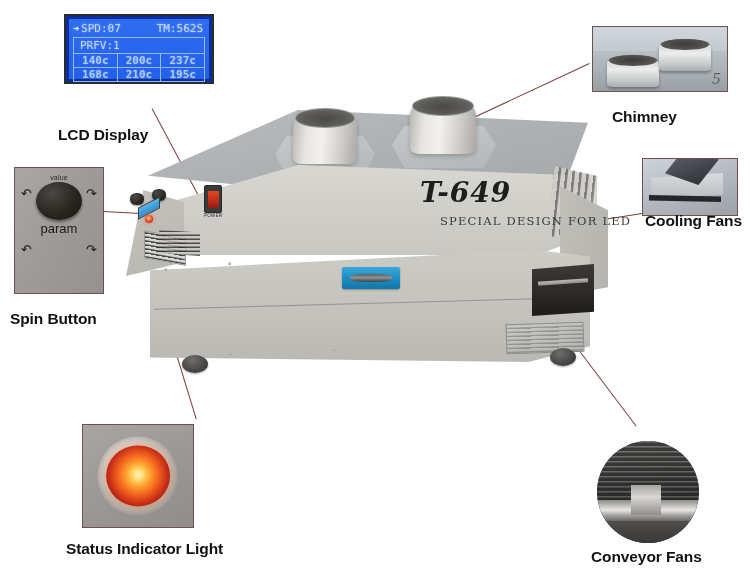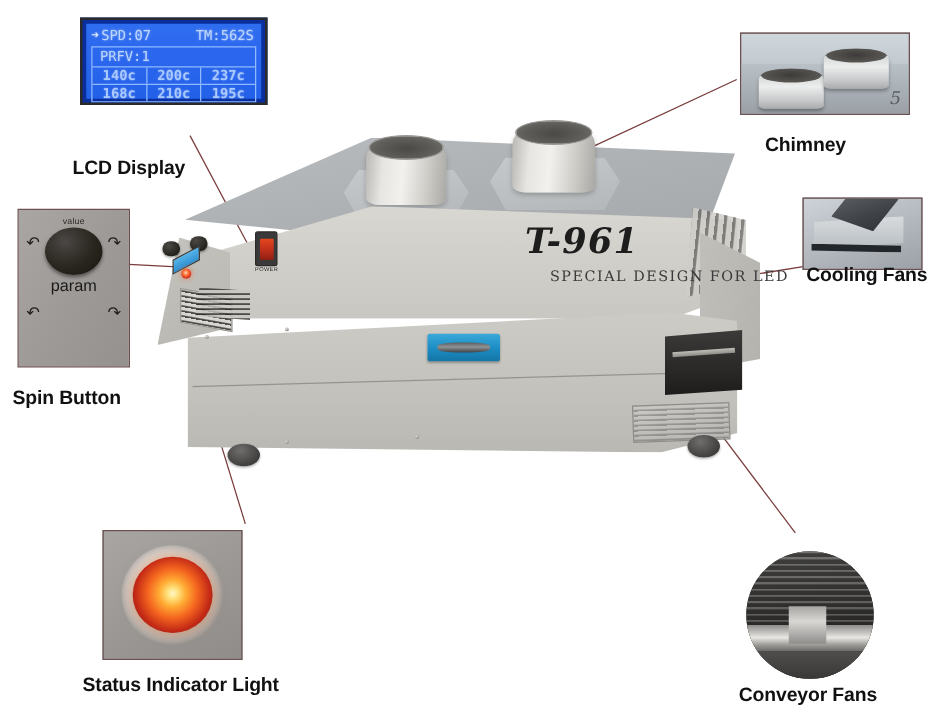--- a/index.html
+++ b/index.html
@@ -505,21 +505,21 @@
 
     <div class="body-front" style="left:28px; top:75px; width:442px; height:90px;
                 clip-path: polygon(0% 48%, 34% 0%, 100% 12%, 100% 78%, 88% 100%, 0% 100%);"></div>
 
     <div class="vent-grille" style="left:425px; top:76px; width:52px; height:72px;
                 clip-path: polygon(18% 0%, 100% 14%, 100% 82%, 6% 100%);"></div>
 
     <div class="body-side" style="left:440px; top:96px; width:48px; height:110px;
                 clip-path: polygon(0% 0%, 100% 22%, 100% 92%, 0% 100%);"></div>
 
-    <div class="brand" style="left:300px; top:86px;">T-961</div>
+    <div class="brand" style="left:300px; top:86px;">T-649</div>
     <div class="brand-sub" style="left:320px; top:124px;">SPECIAL DESIGN FOR LED</div>
 
     <div class="power-switch" style="left:84px; top:95px;">
       <div class="rocker"></div>
     </div>
     <div class="power-label" style="left:84px; top:123px;">POWER</div>
 
     <div class="left-panel" style="left:6px; top:100px; width:58px; height:86px;
                 clip-path: polygon(30% 0%, 100% 14%, 100% 84%, 0% 100%);"></div>
 

